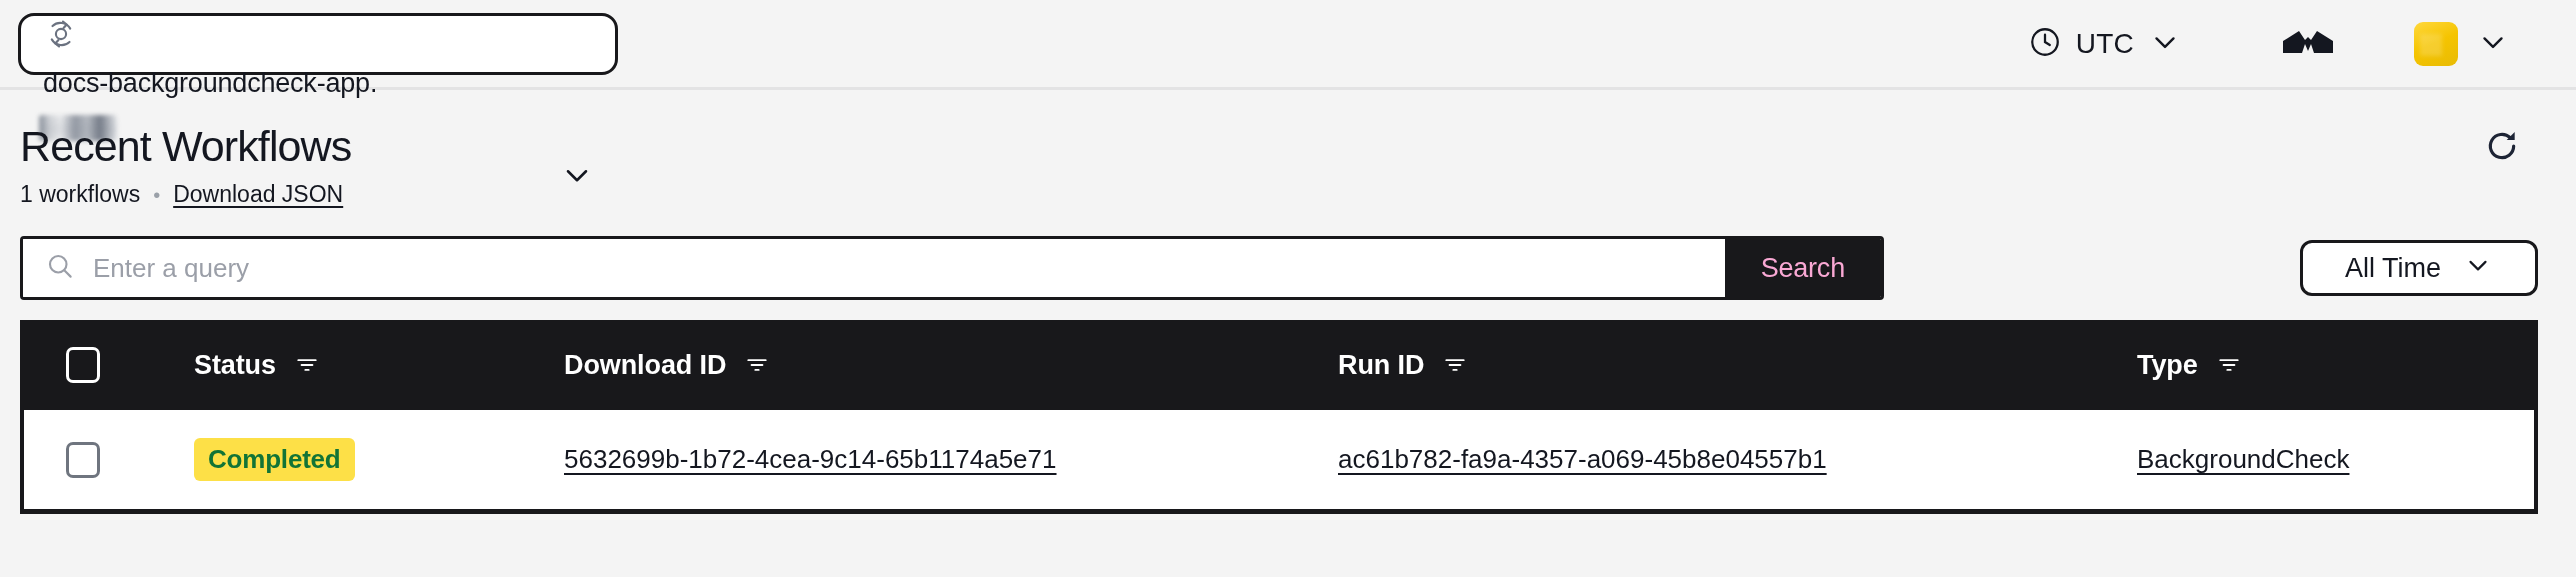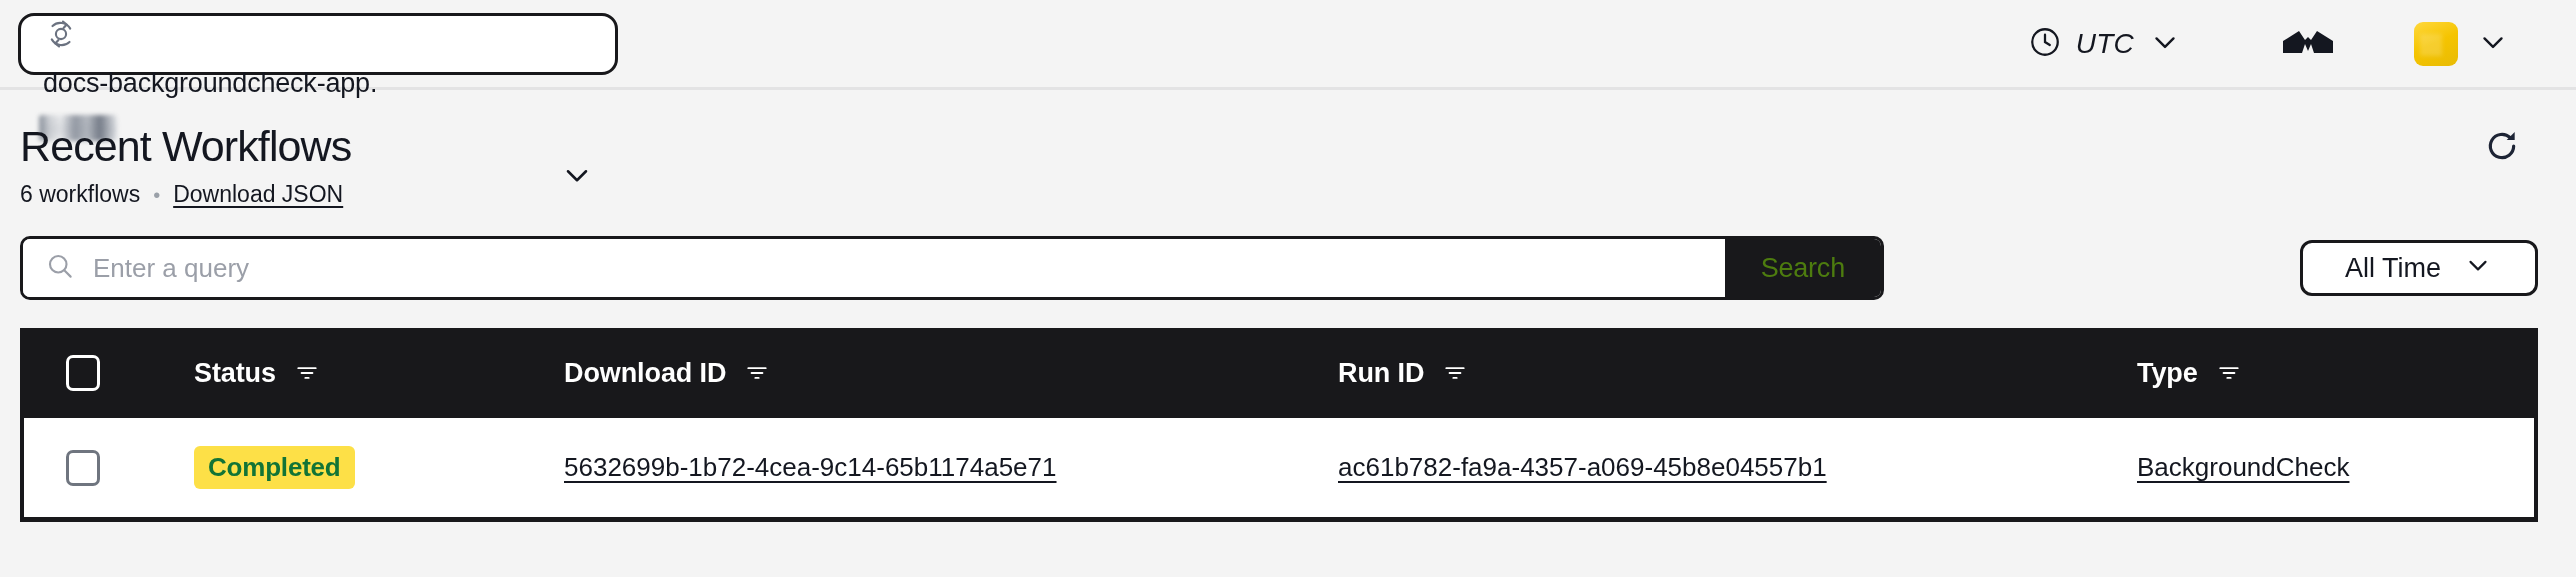--- a/index.html
+++ b/index.html
@@ -72,21 +72,20 @@
     flex: 0 0 auto;
   }
   .ns-chevron { margin-left: auto; padding-left: 26px; display:flex; align-items:center; }
 
   .topnav-right {
     margin-left: auto;
     display: flex;
     align-items: center;
     gap: 0;
     padding-right: 66px;
-    font-style: italic;
   }
   .tz-btn {
     display: flex;
     align-items: center;
     gap: 14px;
     padding: 8px 14px;
     cursor: pointer;
     border-radius: 8px;
   }
   .tz-label { font-size: 28px; letter-spacing: 0.2px; }
@@ -160,21 +159,21 @@
     padding-right: 38px;
   }
   .search-box {
     flex: 0 0 auto;
     width: 1864px;
     height: 64px;
     box-sizing: border-box;
     display: flex;
     align-items: stretch;
     border: 3px solid #18181b;
-    border-radius: 10px;
+    border-radius: 4px;
     overflow: hidden;
     background: #fff;
   }
   .search-field {
     flex: 1 1 auto;
     display: flex;
     align-items: center;
     gap: 18px;
     padding-left: 22px;
     background: #fff;
@@ -186,21 +185,21 @@
     font-size: 26px;
     color: #141720;
     background: transparent;
     width: 100%;
     padding: 0;
   }
   .search-input::placeholder { color: #9b9fa8; }
   .search-submit {
     flex: 0 0 auto;
     background: #18181b;
-    color: #4d7c0f;
+    color: #f9a8d4;
     font-family: "Liberation Sans", sans-serif;
     font-size: 27px;
     border: none;
     padding: 0 36px;
     cursor: pointer;
     letter-spacing: -0.2px;
   }
   .time-select {
     margin-left: auto;
     height: 56px;
@@ -213,21 +212,21 @@
     padding: 0 26px;
     background: #fff;
     border: 3px solid #18181b;
     border-radius: 12px;
     font-size: 27px;
     cursor: pointer;
   }
 
   
   .table-wrap {
-    margin-top: 28px;
+    margin-top: 20px;
     width: 2518px;
     overflow: hidden;
     border-left: 4px solid #18181b;
     border-right: 4px solid #18181b;
     box-sizing: border-box;
   }
   table.wf {
     border-collapse: collapse;
     table-layout: fixed;
     width: 2518px;
@@ -354,21 +353,21 @@
     </div>
 
   </div>
 </div>
 
 <div class="page">
 
   <div class="page-head">
     <h1 class="page-title">Recent Workflows</h1>
     <div class="page-sub">
-      <span>6 workflows</span>
+      <span>1 workflows</span>
       <span class="dot">•</span>
       <span class="dl-json">Download JSON</span>
     </div>
   </div>
 
   <div class="refresh-btn">
     <span>
       <svg width="40" height="40" viewBox="0 0 24 24" fill="none" stroke="#1d2435" stroke-width="1.9" stroke-linecap="round" stroke-linejoin="round">
         <path d="M19 12a7 7 0 1 1-2.1-5"></path>
         <polygon points="19.6 3.6 19.6 8.4 14.8 8.4" fill="#1d2435" stroke="none"></polygon>

